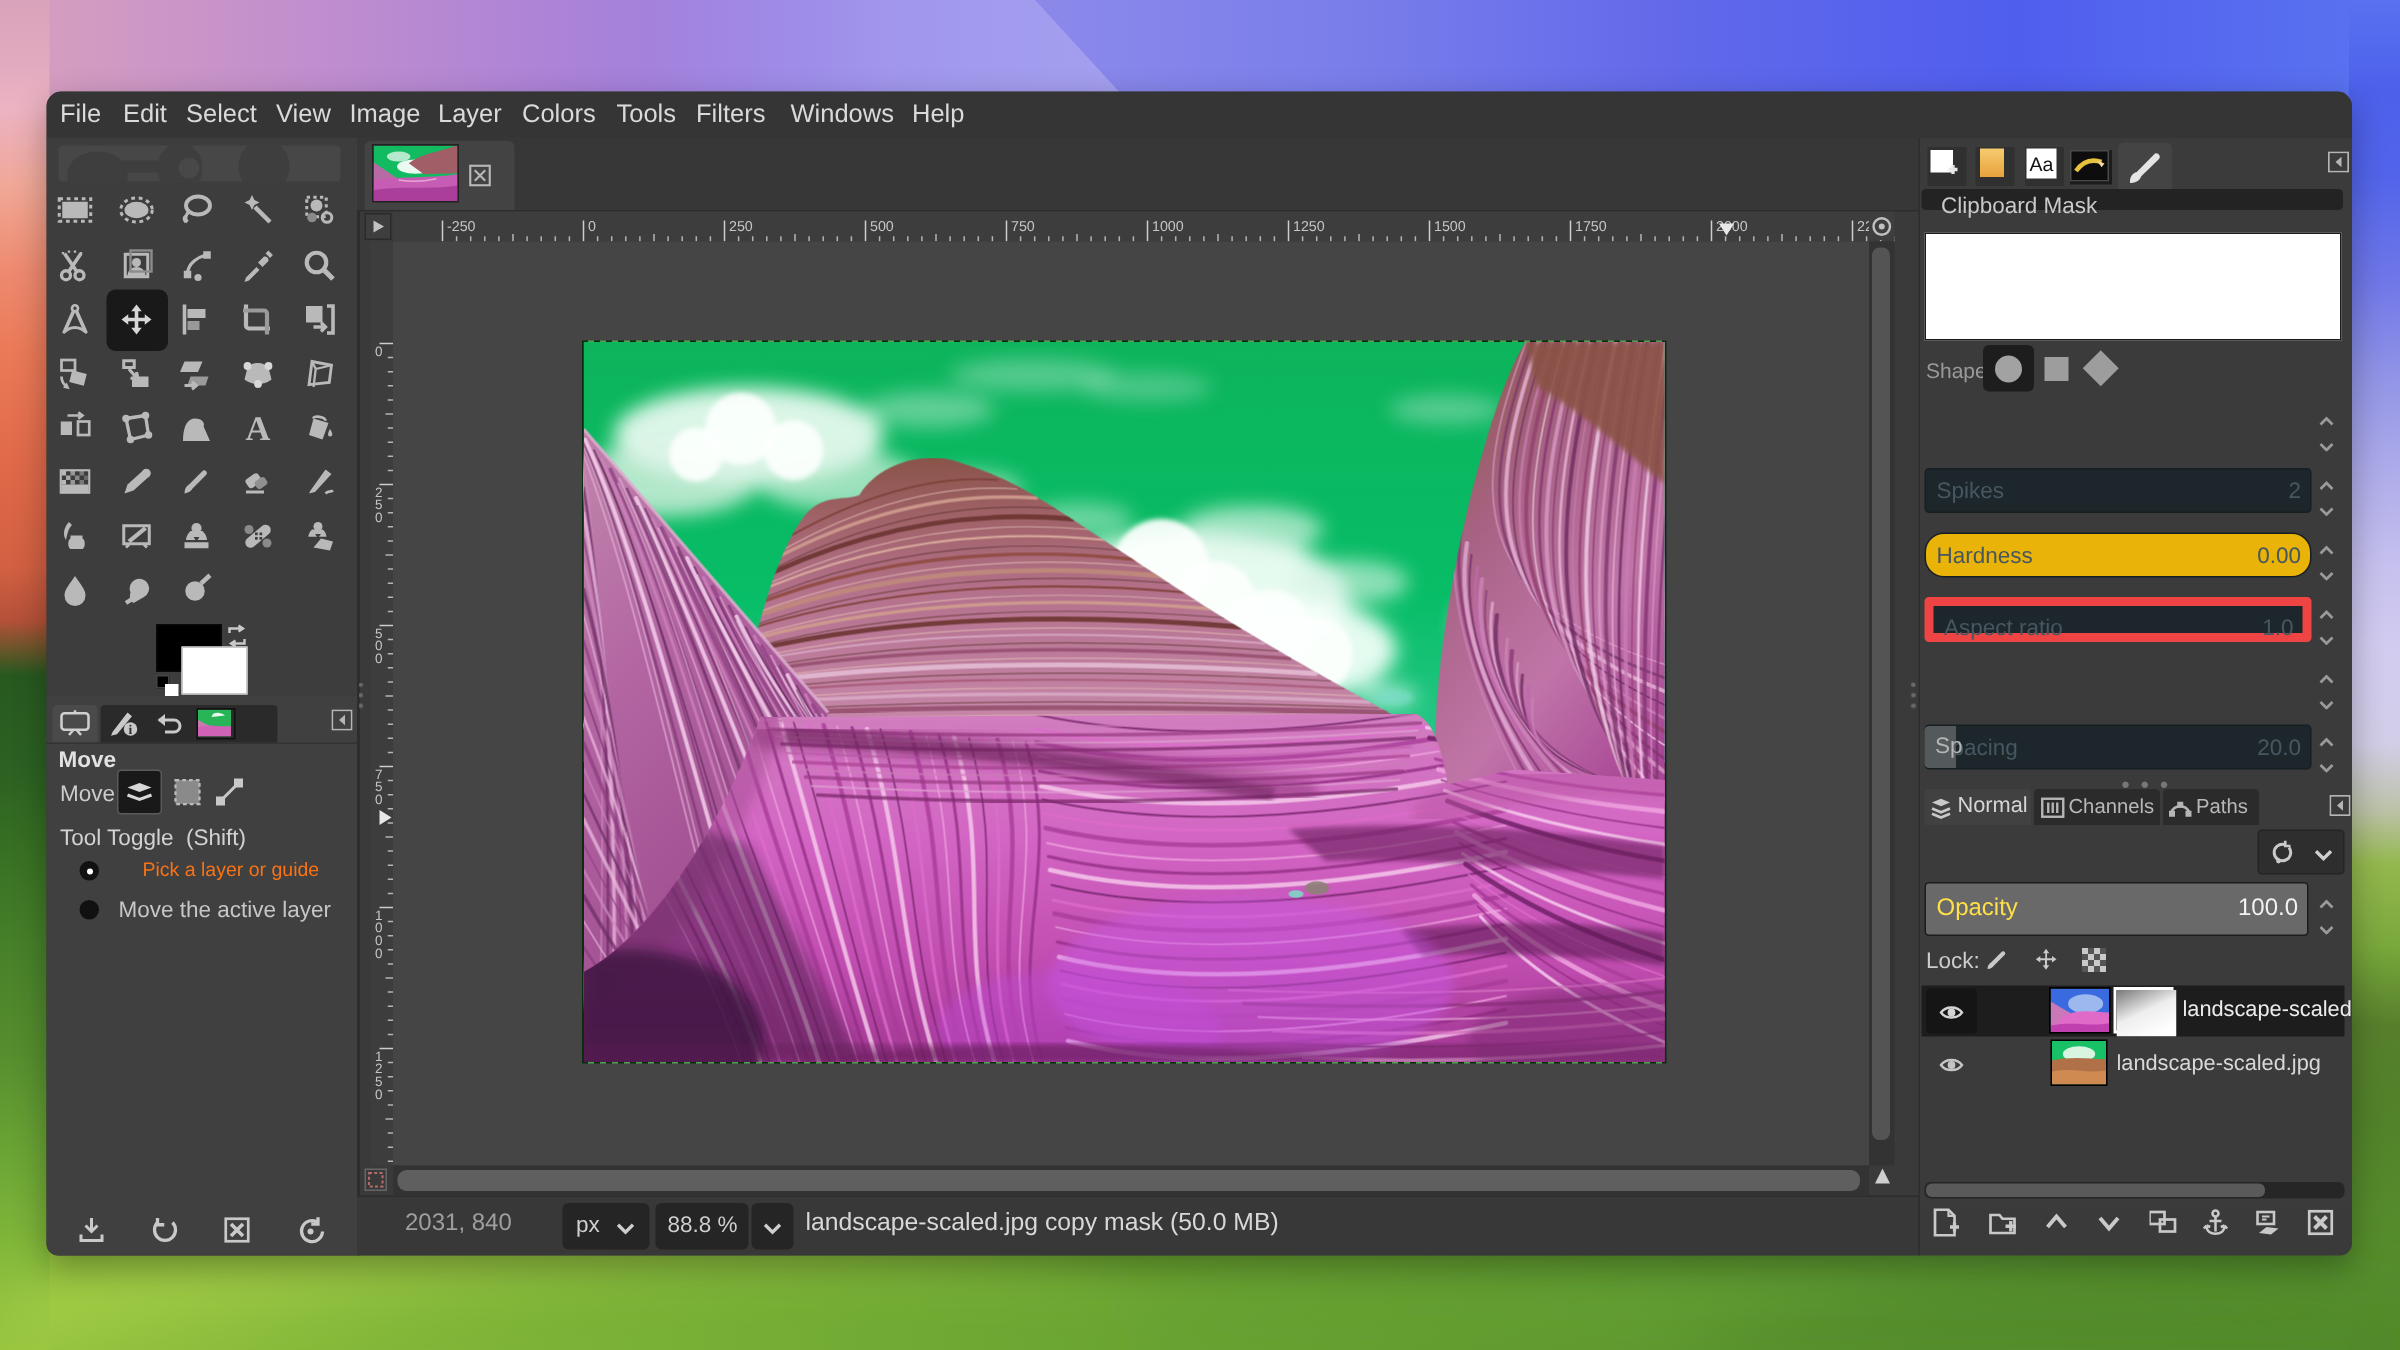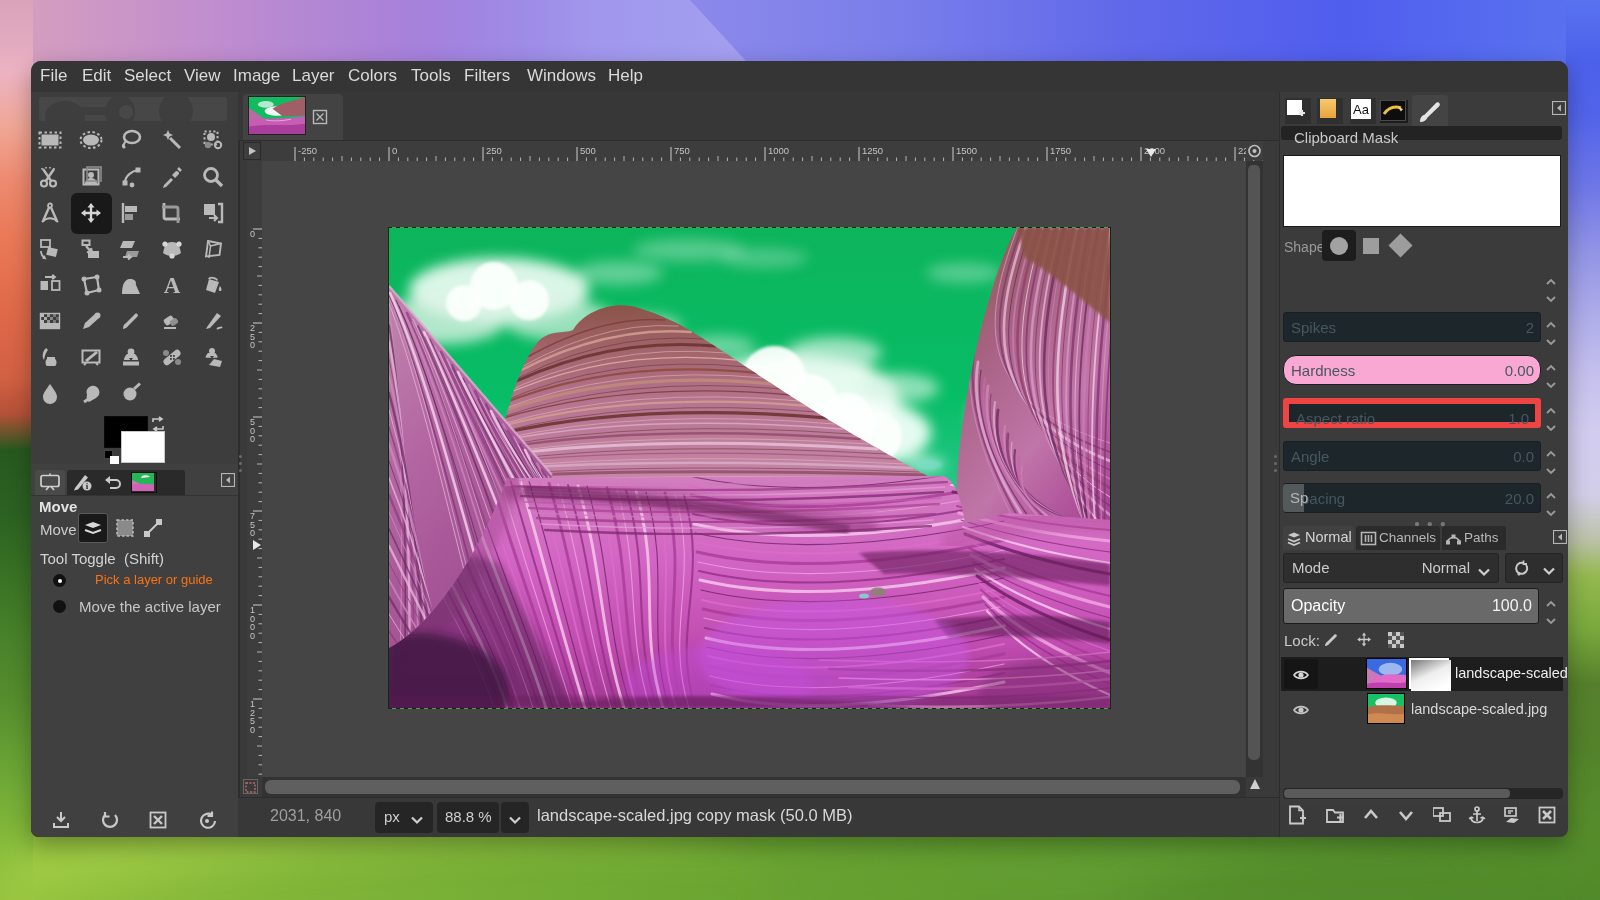--- a/index.html
+++ b/index.html
@@ -1004,44 +1004,40 @@
     <div style="position:absolute;left:1252px;top:251px;width:258px;height:30px;background:#1d262b;border-radius:3px;border:1px solid #181f23">
 <span style="position:absolute;left:7px;top:6px;font-size:15px;color:#47575f">Spikes</span>
 <span style="position:absolute;right:6px;top:6px;font-size:15px;color:#47575f">2</span>
     </div>
 <div style="position:absolute;left:1514px;top:253px;width:12px;height:8px"><svg width="12" height="8" viewBox="0 0 12 8" style="">
         <path d="M2,7 L6,3 L10,7" fill="none" stroke="#9a9a9a" stroke-width="1.8"></path>
       </svg></div>
 <div style="position:absolute;left:1514px;top:270px;width:12px;height:8px"><svg width="12" height="8" viewBox="0 0 12 8" style="">
         <path d="M2,3 L6,7 L10,3" fill="none" stroke="#9a9a9a" stroke-width="1.8"></path>
       </svg></div>
-    <div style="position:absolute;left:1252px;top:294px;width:258px;height:30px;background:#f9a8d4;border-radius:13px;border:1px solid #181f23">
+    <div style="position:absolute;left:1252px;top:294px;width:258px;height:30px;background:#eab308;border-radius:13px;border:1px solid #181f23">
 <span style="position:absolute;left:7px;top:6px;font-size:15px;color:#47575f">Hardness</span>
 <span style="position:absolute;right:6px;top:6px;font-size:15px;color:#47575f">0.00</span>
     </div>
 <div style="position:absolute;left:1514px;top:296px;width:12px;height:8px"><svg width="12" height="8" viewBox="0 0 12 8" style="">
         <path d="M2,7 L6,3 L10,7" fill="none" stroke="#9a9a9a" stroke-width="1.8"></path>
       </svg></div>
 <div style="position:absolute;left:1514px;top:313px;width:12px;height:8px"><svg width="12" height="8" viewBox="0 0 12 8" style="">
         <path d="M2,3 L6,7 L10,3" fill="none" stroke="#9a9a9a" stroke-width="1.8"></path>
       </svg></div>
     <div style="position:absolute;left:1252px;top:337px;width:258px;height:30px;background:#1d262b;border-radius:3px;border:6px solid #ef4444">
 <span style="position:absolute;left:7px;top:6px;font-size:15px;color:#47575f">Aspect ratio</span>
 <span style="position:absolute;right:6px;top:6px;font-size:15px;color:#47575f">1.0</span>
     </div>
 <div style="position:absolute;left:1514px;top:339px;width:12px;height:8px"><svg width="12" height="8" viewBox="0 0 12 8" style="">
         <path d="M2,7 L6,3 L10,7" fill="none" stroke="#9a9a9a" stroke-width="1.8"></path>
       </svg></div>
 <div style="position:absolute;left:1514px;top:356px;width:12px;height:8px"><svg width="12" height="8" viewBox="0 0 12 8" style="">
         <path d="M2,3 L6,7 L10,3" fill="none" stroke="#9a9a9a" stroke-width="1.8"></path>
       </svg></div>
-    <div style="position:absolute;left:1252px;top:380px;width:258px;height:30px;background:#1d262b;border-radius:3px;border:1px solid #181f23">
-<span style="position:absolute;left:7px;top:6px;font-size:15px;color:#47575f">Angle</span>
-<span style="position:absolute;right:6px;top:6px;font-size:15px;color:#47575f">0.0</span>
-    </div>
 <div style="position:absolute;left:1514px;top:382px;width:12px;height:8px"><svg width="12" height="8" viewBox="0 0 12 8" style="">
         <path d="M2,7 L6,3 L10,7" fill="none" stroke="#9a9a9a" stroke-width="1.8"></path>
       </svg></div>
 <div style="position:absolute;left:1514px;top:399px;width:12px;height:8px"><svg width="12" height="8" viewBox="0 0 12 8" style="">
         <path d="M2,3 L6,7 L10,3" fill="none" stroke="#9a9a9a" stroke-width="1.8"></path>
       </svg></div>
     <div style="position:absolute;left:1252px;top:422px;width:258px;height:30px;background:#1d262b;border-radius:3px;border:1px solid #181f23">
 <span style="position:absolute;left:7px;top:6px;font-size:15px;color:#47575f">Spacing</span>
 <span style="position:absolute;right:6px;top:6px;font-size:15px;color:#47575f">20.0</span>
     </div>
@@ -1072,40 +1068,33 @@
         <path d="M2,12 C5,6 12,6 15,12" fill="none" stroke="#b5b5b5" stroke-width="1.7"></path>
         <rect x="1" y="10.5" width="4" height="4" fill="#b5b5b5"></rect>
         <rect x="12" y="10.5" width="4" height="4" fill="#b5b5b5"></rect>
         <rect x="6.5" y="4.5" width="4" height="4" fill="#b5b5b5"></rect>
       </svg></div>
 <span style="position:absolute;left:1433px;top:469px;font-size:13.5px;color:#b8b8b8">Paths</span>
 <div style="position:absolute;left:1522px;top:469px;width:14px;height:14px"><svg width="14" height="14" viewBox="0 0 14 14" style="">
         <rect x="0.5" y="0.5" width="13" height="13" fill="none" stroke="#b5b5b5" stroke-width="1.2"></rect>
         <path d="M9,3.5 L5,7 L9,10.5 Z" fill="#b5b5b5"></path>
       </svg></div>
-<div style="position:absolute;left:1252px;top:492px;width:216px;height:30px;background:#2e2e2e;border:1px solid #242424;border-radius:3px">
-  <span style="position:absolute;left:8px;top:5px;font-size:15px;color:#cccccc">Mode</span>
-  <span style="position:absolute;right:28px;top:5px;font-size:15px;color:#cccccc">Normal</span>
-  <div style="position:absolute;right:6px;top:9px;width:16px;height:13px"><svg width="16" height="13" viewBox="0 0 16 13" style="">
-          <path d="M3,5.5 L8,10.5 L13,5.5" fill="none" stroke="#cfcfcf" stroke-width="2.2"></path>
-        </svg></div>
-</div>
 <div style="position:absolute;left:1474px;top:492px;width:58px;height:30px;background:#2e2e2e;border:1px solid #242424;border-radius:3px">
   <div style="position:absolute;left:5px;top:5px;width:20px;height:20px"><svg width="20" height="20" viewBox="0 0 20 20" style="">
           <path d="M12,4 a5.5,5.5 0 1 0 3,2" fill="none" stroke="#c9c9c9" stroke-width="2"></path>
           <path d="M12,1 v4.2 h4.2" fill="none" stroke="#c9c9c9" stroke-width="0"></path>
           <path d="M12.5,1.5 l0,3.5 3.5,0" fill="none" stroke="#c9c9c9" stroke-width="1.8"></path>
           <circle cx="8" cy="15" r="1.6" fill="#c9c9c9"></circle>
         </svg></div>
   <div style="position:absolute;right:5px;top:8px;width:16px;height:13px"><svg width="16" height="13" viewBox="0 0 16 13" style="">
           <path d="M3,5.5 L8,10.5 L13,5.5" fill="none" stroke="#cfcfcf" stroke-width="2.2"></path>
         </svg></div>
 </div>
 <div style="position:absolute;left:1252px;top:527px;width:256px;height:36px;background:#696969;border:1px solid #1c1c1c;border-radius:3px">
-  <span style="position:absolute;left:7px;top:8px;font-size:16px;color:#ffffff">Opacity</span>
+  <span style="position:absolute;left:7px;top:8px;font-size:16px;color:#fde047">Opacity</span>
   <span style="position:absolute;right:6px;top:8px;font-size:16px;color:#f2f2f2">100.0</span>
 </div>
 <div style="position:absolute;left:1514px;top:532px;width:12px;height:8px"><svg width="12" height="8" viewBox="0 0 12 8" style="">
         <path d="M2,7 L6,3 L10,7" fill="none" stroke="#9a9a9a" stroke-width="1.8"></path>
       </svg></div>
 <div style="position:absolute;left:1514px;top:549px;width:12px;height:8px"><svg width="12" height="8" viewBox="0 0 12 8" style="">
         <path d="M2,3 L6,7 L10,3" fill="none" stroke="#9a9a9a" stroke-width="1.8"></path>
       </svg></div>
 <span style="position:absolute;left:1253px;top:571px;font-size:15px;color:#cccccc">Lock:</span>
 <div style="position:absolute;left:1291px;top:570px;width:18px;height:18px"><svg width="18" height="18" viewBox="0 0 18 18" style="">

